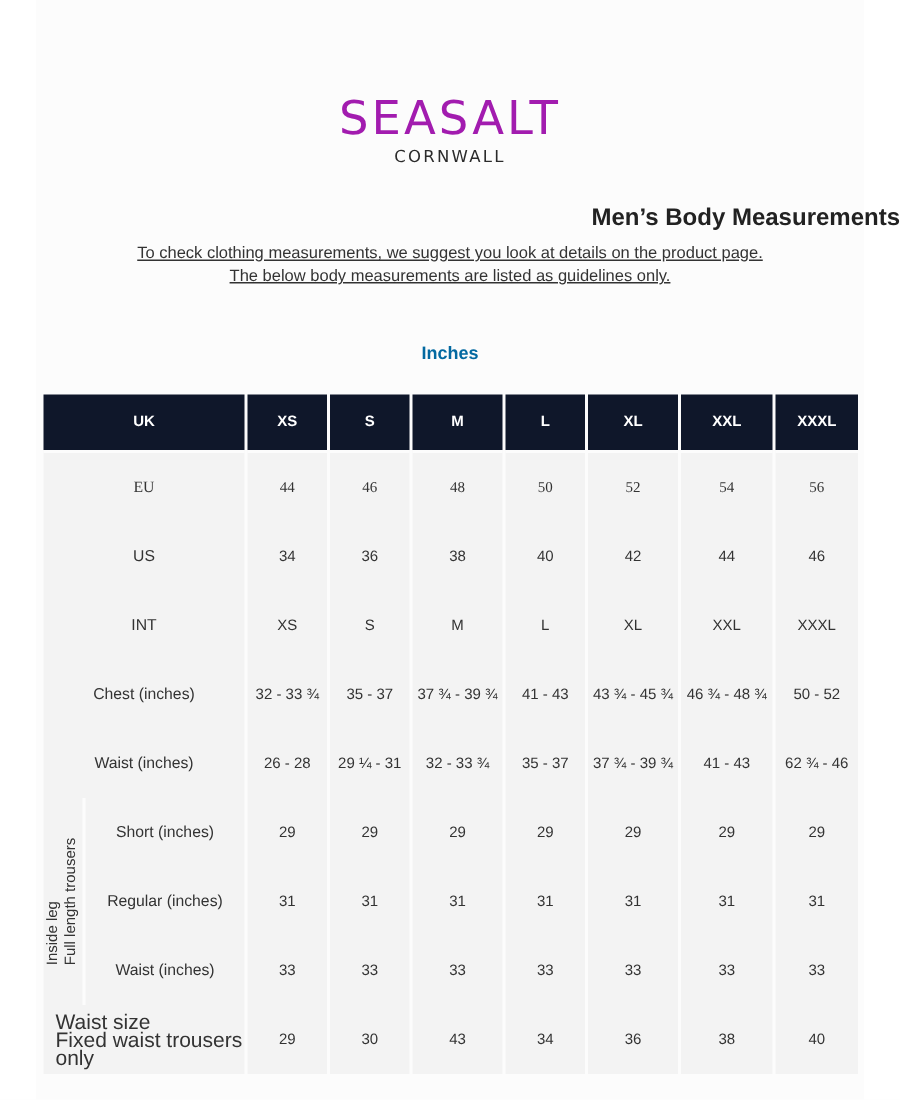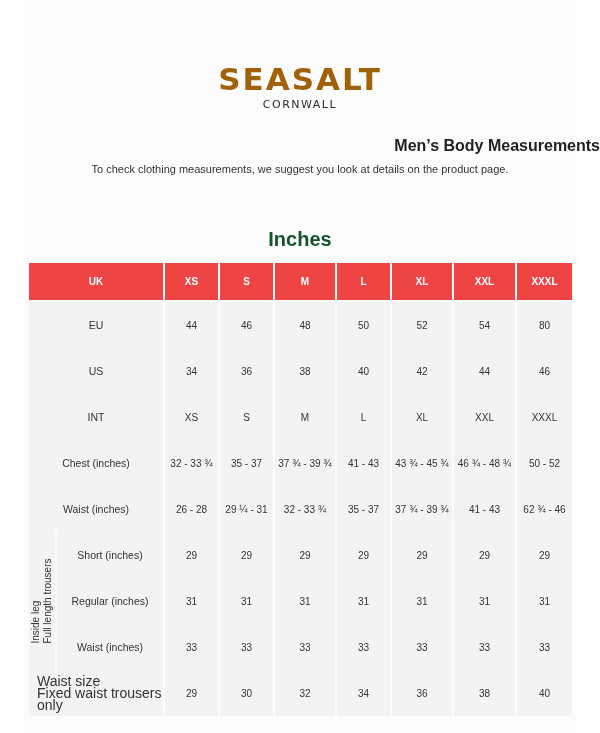--- a/index.html
+++ b/index.html
@@ -1,45 +1,46 @@
 <!DOCTYPE html>
 <html><head>
 <meta charset="utf-8">
 <style>
   html, body { margin:0; padding:0; }
   body { width:600px; height:733px; background:#ffffff; font-family:"Liberation Sans", sans-serif; color:#222; position:relative; overflow:hidden; }
   .page { position:absolute; left:24px; top:0; width:552px; height:733px; background:#fcfcfc; }
   .logo { position:absolute; top:62px; left:0; width:600px; text-align:center; }
-  .logo-main { font-family:"DejaVu Sans", sans-serif; font-weight:bold; font-size:31px; letter-spacing:2px; color:#a16207; line-height:34px; }
+  .logo-main { font-family:"DejaVu Sans", sans-serif; font-weight:normal; font-size:31px; letter-spacing:2px; color:#a21caf; line-height:34px; }
   .logo-sub { font-family:"DejaVu Sans", sans-serif; font-weight:normal; font-size:11px; letter-spacing:1.5px; color:#2b2b2b; margin-top:2px; }
   .title { position:absolute; top:137px; left:0; width:600px; text-align:right; font-size:16px; font-weight:bold; color:#222; }
-  .sub { position:absolute; top:162px; left:0; width:600px; text-align:center; font-size:11px; line-height:15px; color:#333; }
-  .units { position:absolute; top:228px; left:0; width:600px; text-align:center; font-size:20px; font-weight:bold; color:#14532d; }
+  .sub { position:absolute; top:162px; left:0; width:600px; text-align:center; font-size:11px; line-height:15px; color:#333;text-decoration:underline; }
+  .units { position:absolute; top:228px; left:0; width:600px; text-align:center; font-size:12px; font-weight:bold; color:#0369a1; }
   table { position:absolute; top:263px; left:29px; border-collapse:separate; border-spacing:2px 0; margin-left:-2px; }
-  th { background:#ef4444; color:#fff; font-size:10px; font-weight:bold; height:37px; padding:0; text-align:center; }
+  th { background:#0f172a; color:#fff; font-size:10px; font-weight:bold; height:37px; padding:0; text-align:center; }
   td { background:#f3f3f3; font-size:10px; color:#333; text-align:center; height:46px; padding:0; }
-  tr.first td { border-top:2px solid #fcfcfc; }
+  tr.first td { border-top:2px solid #fcfcfc;font-family:Liberation Serif, serif; }
   td.lbl { font-size:10.5px; }
   td.group { width:26px; position:relative; }
   .vert { position:absolute; left:50%; top:50%; transform:translate(-50%,-50%) rotate(-90deg); white-space:nowrap; font-size:10px; line-height:12px; text-align:left; }
   td.waist-lbl { text-align:left; padding-left:8px; line-height:12px; font-size:14px; }
 </style>
 </head>
 <body>
 
 <div class="page"></div>
 
 <div class="logo">
   <div class="logo-main">SEASALT</div>
   <div class="logo-sub">CORNWALL</div>
 </div>
 
 <div class="title">Men’s Body Measurements</div>
 <div class="sub">
   <div>To check clothing measurements, we suggest you look at details on the product page.</div>
+  <div>The below body measurements are listed as guidelines only.</div>
 </div>
 
 <div class="units">Inches</div>
 
 <table>
   <tbody>
       <tr>
     <th colspan="2" style="width:134px">UK</th>
     <th style="width:53px">XS</th>
     <th style="width:53px">S</th>
@@ -50,21 +51,21 @@
     <th style="width:55px">XXXL</th>
   </tr>
   <tr class="first">
     <td colspan="2" class="lbl">EU</td>
     <td>44</td>
     <td>46</td>
     <td>48</td>
     <td>50</td>
     <td>52</td>
     <td>54</td>
-    <td>80</td>
+    <td>56</td>
   </tr>
   <tr>
     <td colspan="2" class="lbl">US</td>
     <td>34</td>
     <td>36</td>
     <td>38</td>
     <td>40</td>
     <td>42</td>
     <td>44</td>
     <td>46</td>
@@ -135,20 +136,20 @@
     <td>33</td>
     <td>33</td>
   </tr>
   <tr>
     <td colspan="2" class="waist-lbl">
       <div>Waist size</div>
       <div>Fixed waist trousers only</div>
     </td>
     <td>29</td>
     <td>30</td>
-    <td>32</td>
+    <td>43</td>
     <td>34</td>
     <td>36</td>
     <td>38</td>
     <td>40</td>
   </tr>
 </tbody>
   </table>
 
 </body></html>

